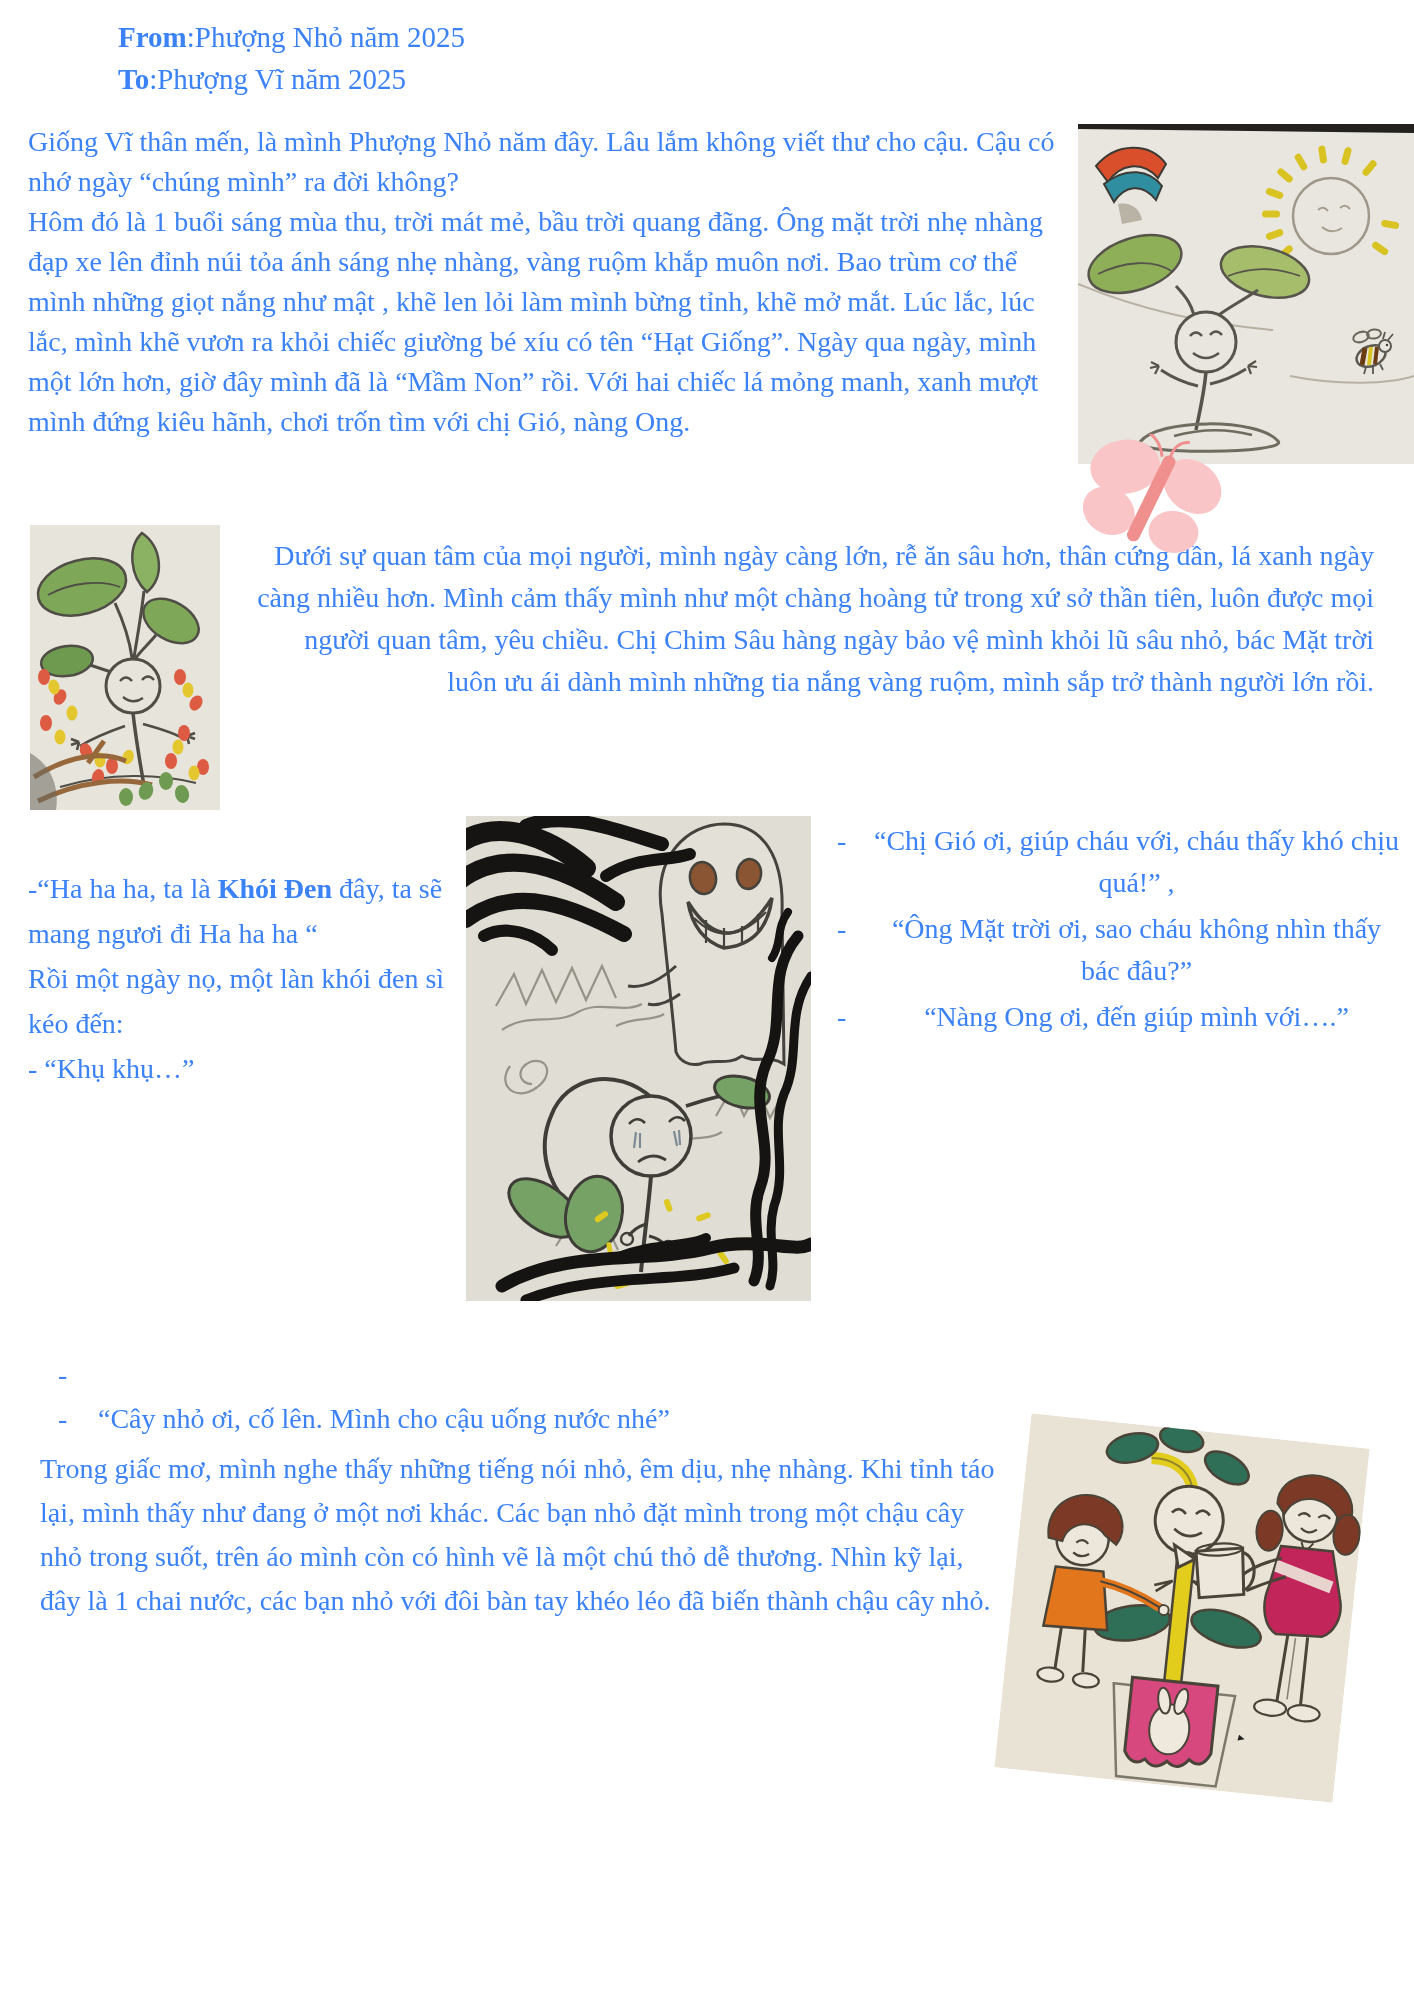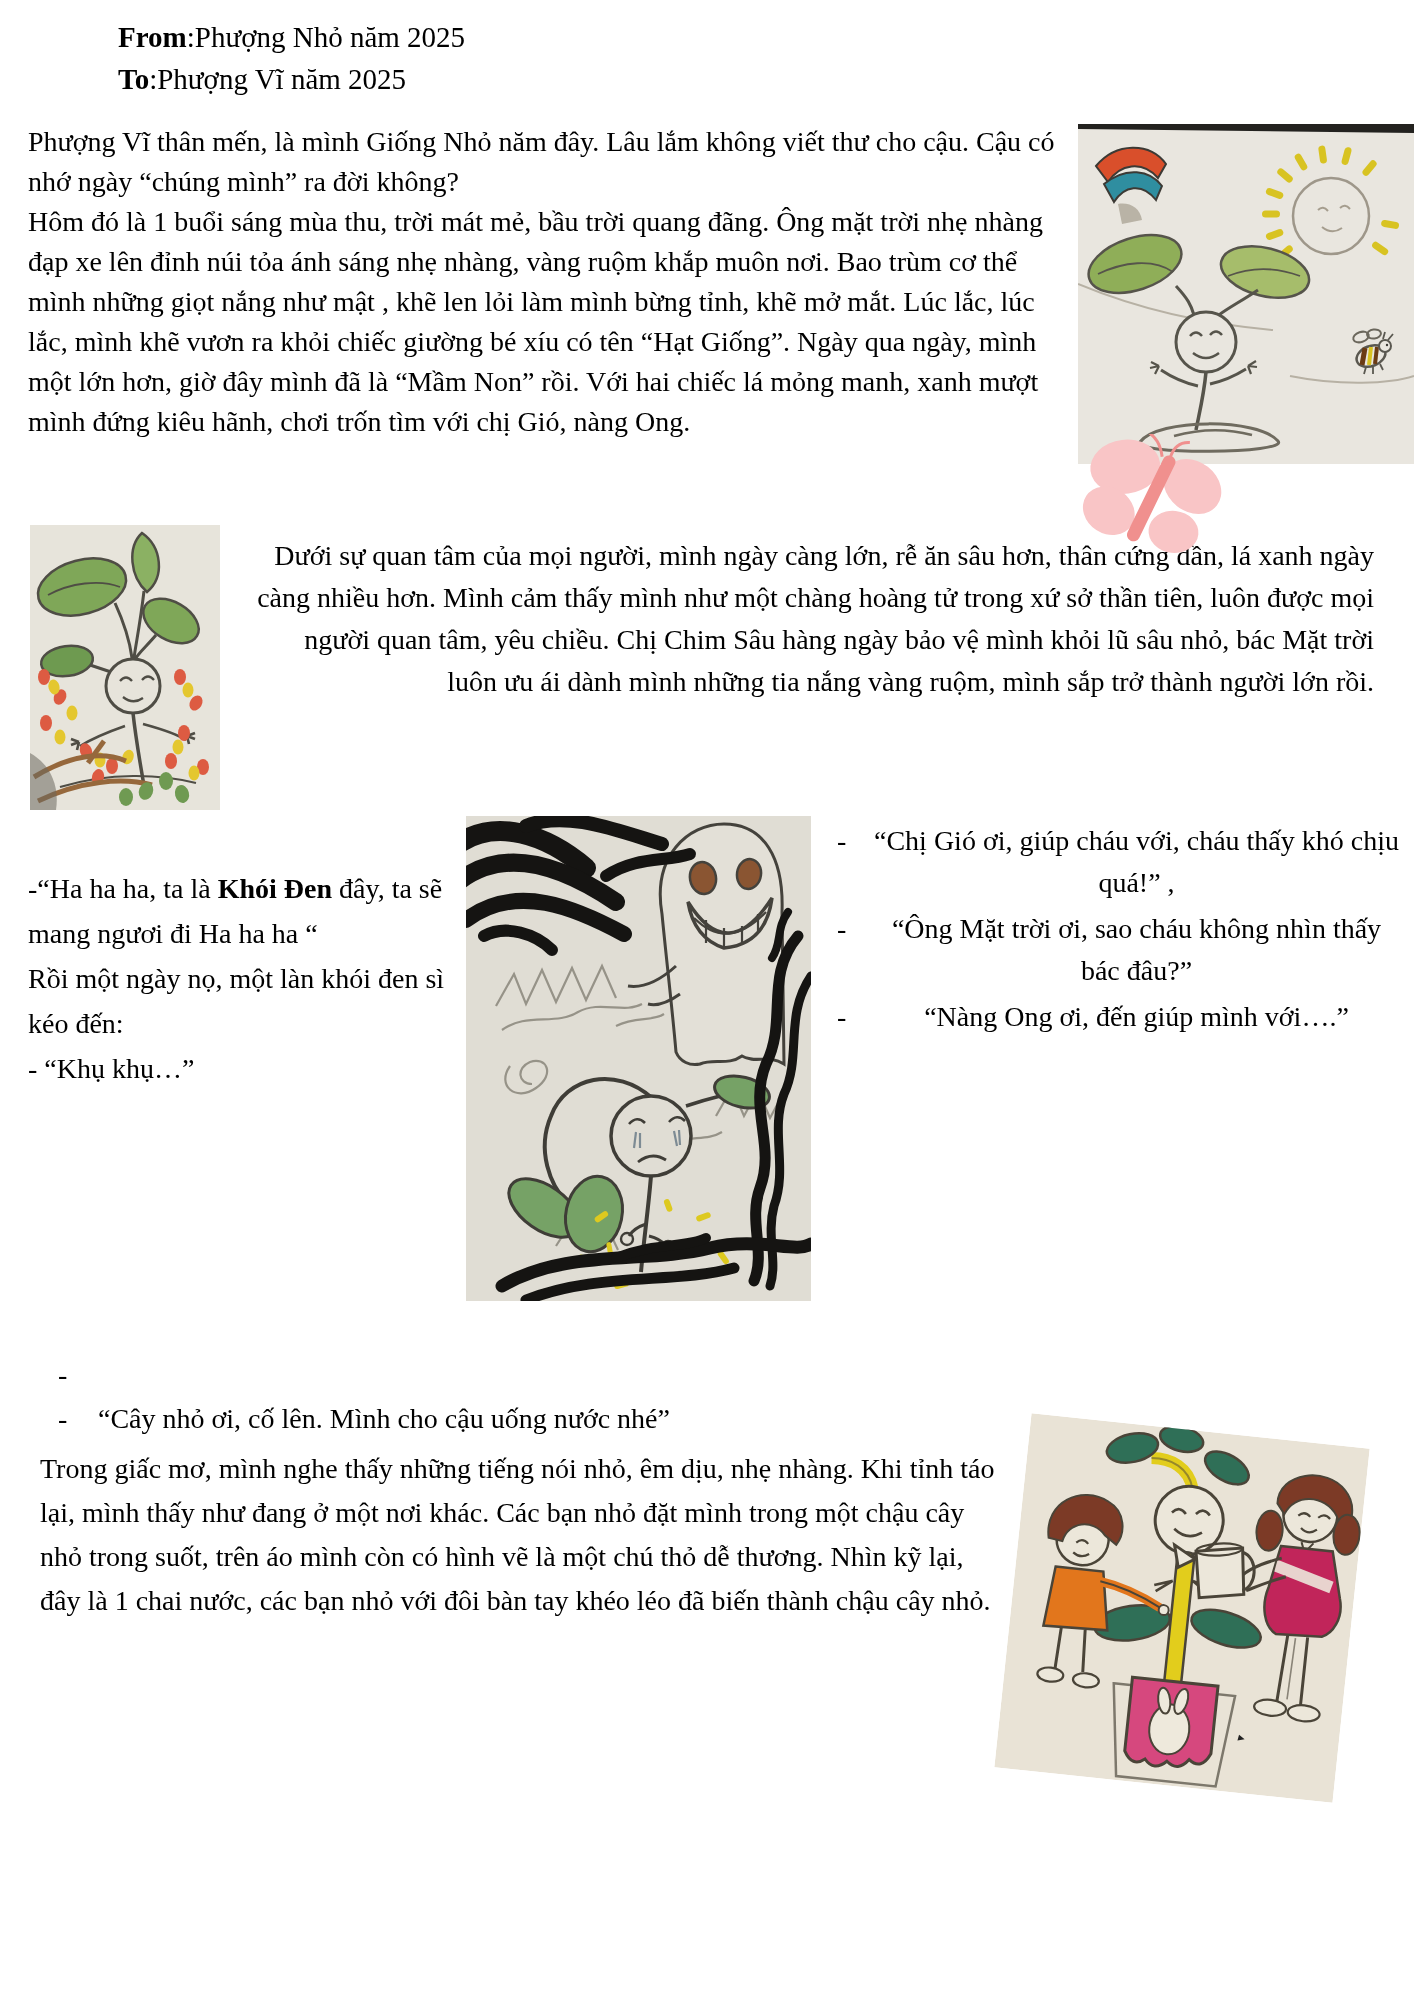--- a/index.html
+++ b/index.html
@@ -1,17 +1,17 @@
 <!DOCTYPE html>
 <html><head>
 <meta charset="utf-8">
 <style>
   html,body{margin:0;padding:0;background:#ffffff;}
   .page{position:relative;width:1414px;height:2000px;background:#ffffff;overflow:hidden;
-        font-family:"Liberation Serif", serif;color:#000000;}
+        font-family:"Liberation Serif", serif;color:#3b82f6;}
   .header{margin:16px 0 0 118px;font-size:29px;line-height:42px;}
   .hline .lbl{font-weight:bold;}
   
   .sec1{margin:22px 0 0 28px;font-size:28px;line-height:40px;}
   .sec1 p{margin:0;}
   .img1float{float:right;width:336px;margin:2px 0 8px 16px;}
   .butterfly{position:absolute;left:1076px;top:434px;width:154px;height:134px;}
   
   .sec2{margin:83px 40px 0 30px;overflow:hidden;font-size:28px;line-height:42px;}
   .sec2 p{margin:0;padding-top:10px;text-align:right;}
@@ -105,21 +105,21 @@
           <path d="M293,223 L291,241" stroke="#d9c322" stroke-width="4"></path>
           <path d="M299,223 L297,240" stroke="#6b3c14" stroke-width="4"></path>
           <circle cx="307" cy="222" r="6" fill="#e9e6df" stroke="#5a5850" stroke-width="2"></circle>
           <circle cx="309" cy="221" r="1.2" fill="#3b3a35"></circle>
           <ellipse cx="283" cy="213" rx="8" ry="5" fill="none" stroke="#6b675c" stroke-width="2" transform="rotate(-18 283 213)"></ellipse>
           <ellipse cx="296" cy="210" rx="7" ry="4.5" fill="none" stroke="#6b675c" stroke-width="2" transform="rotate(-8 296 210)"></ellipse>
           <path d="M288,243 l-2,7 M295,243 l0,7 M302,240 l3,6 M310,216 l5,-6 M305,215 l2,-7" stroke="#5a5850" stroke-width="1.8" fill="none"></path>
         </g>
       </svg>
     </div>
-    <p>Phượng Vĩ thân mến, là mình Giống Nhỏ năm đây. Lâu lắm không viết thư cho cậu. Cậu có nhớ ngày “chúng mình” ra đời không?</p>
+    <p>Giống Vĩ thân mến, là mình Phượng Nhỏ năm đây. Lâu lắm không viết thư cho cậu. Cậu có nhớ ngày “chúng mình” ra đời không?</p>
     <p>Hôm đó là 1 buổi sáng mùa thu, trời mát mẻ, bầu trời quang đãng. Ông mặt trời nhẹ nhàng đạp xe lên đỉnh núi tỏa ánh sáng nhẹ nhàng, vàng ruộm khắp muôn nơi. Bao trùm cơ thể mình những giọt nắng như mật , khẽ len lỏi làm mình bừng tỉnh, khẽ mở mắt. Lúc lắc, lúc lắc, mình khẽ vươn ra khỏi chiếc giường bé xíu có tên “Hạt Giống”. Ngày qua ngày, mình một lớn hơn, giờ đây mình đã là “Mầm Non” rồi. Với hai chiếc lá mỏng manh, xanh mượt mình đứng kiêu hãnh, chơi trốn tìm với chị Gió, nàng Ong.</p>
   </div>
 
   <div class="butterfly">
     <svg width="154" height="134" viewBox="0 0 154 134">
       <g transform="rotate(18 77 67)">
         <ellipse cx="40" cy="43" rx="35" ry="27" fill="#f9c5c6" transform="rotate(-25 40 43)"></ellipse>
         <ellipse cx="38" cy="90" rx="27" ry="23" fill="#f9c5c6" transform="rotate(15 38 90)"></ellipse>
         <ellipse cx="110" cy="41" rx="31" ry="25" fill="#f9c5c6" transform="rotate(20 110 41)"></ellipse>
         <ellipse cx="106" cy="90" rx="25" ry="21" fill="#f9c5c6" transform="rotate(-12 106 90)"></ellipse>

